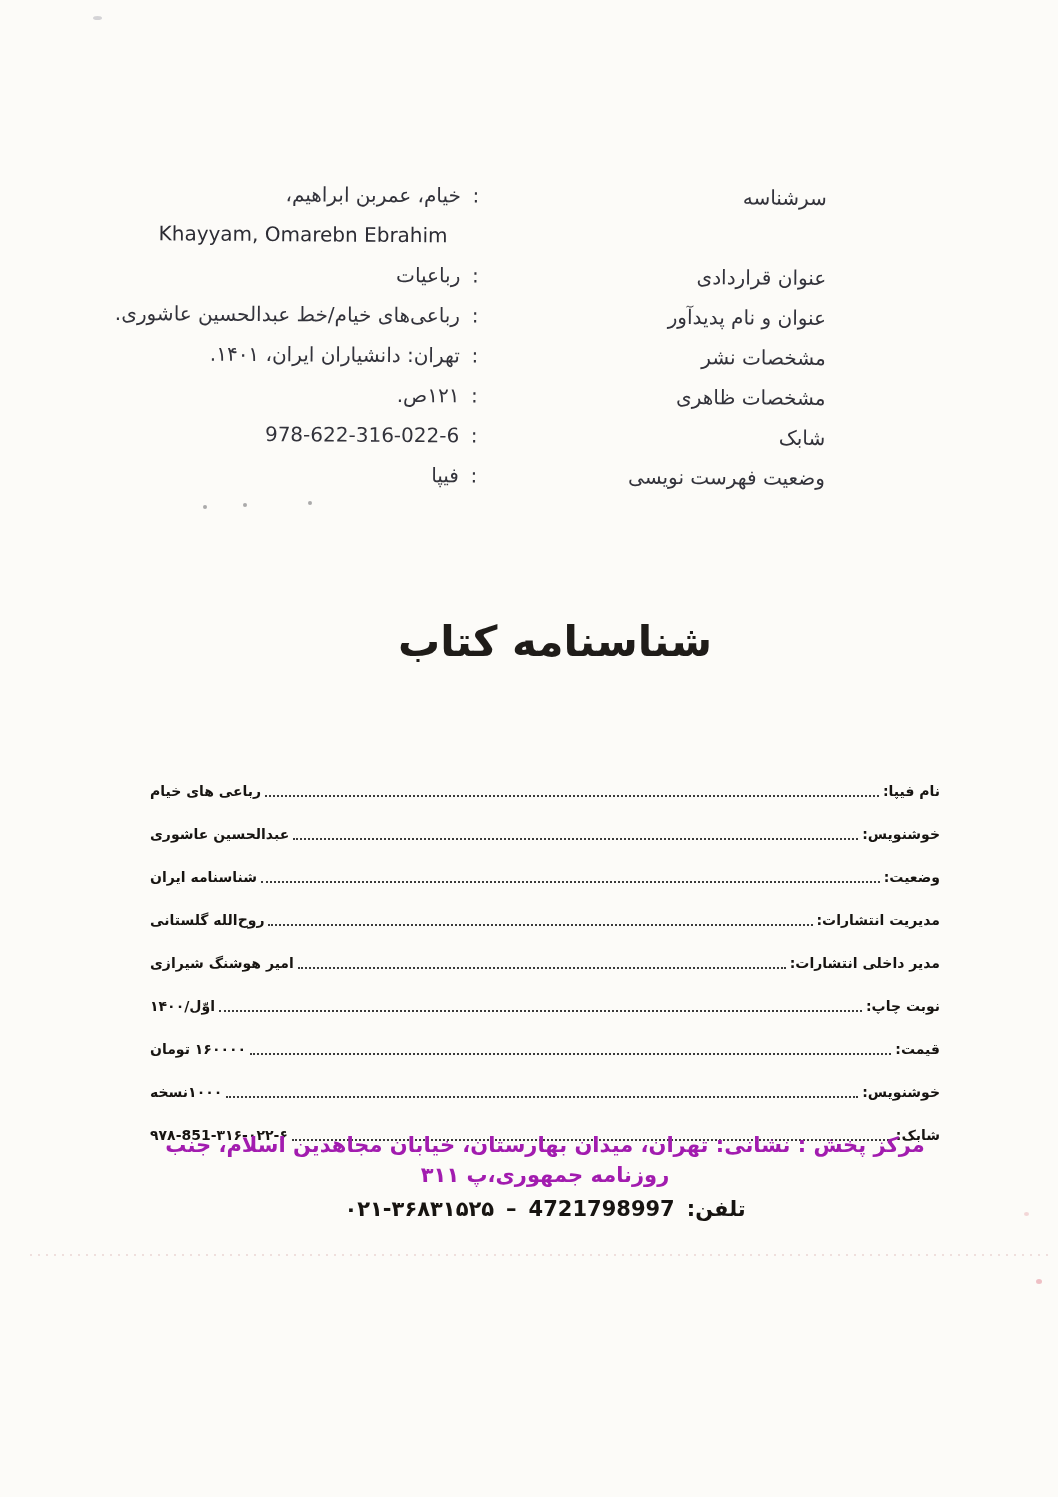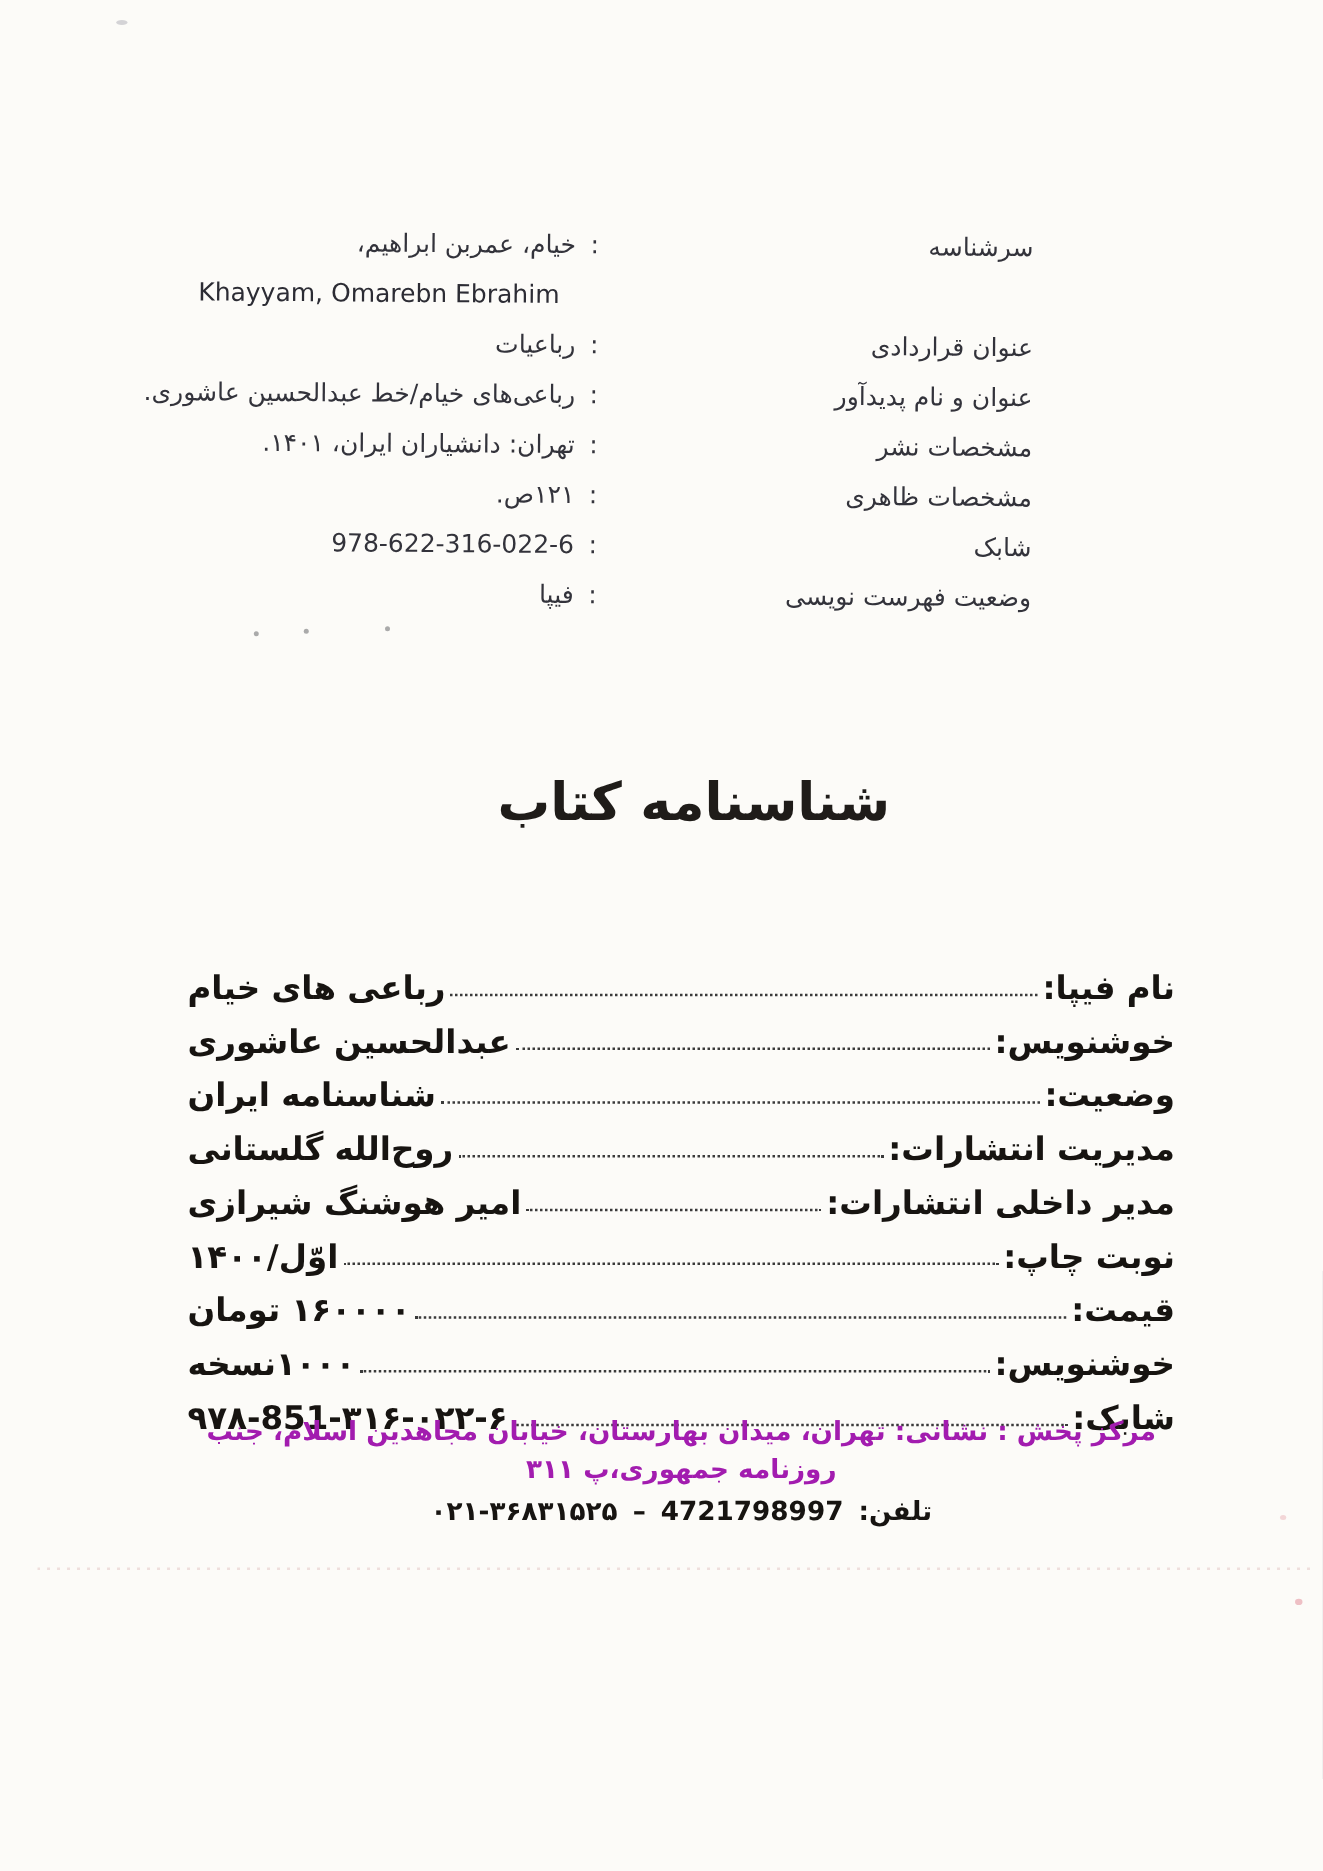--- a/index.html
+++ b/index.html
@@ -27,21 +27,21 @@
     position:absolute;top:606px;left:0;width:100%;text-align:center;
     font-size:42px;font-weight:bold;line-height:72px;color:#1f1c19;
     transform:translateX(26px);direction:rtl;
   }
   
   #details{
     position:absolute;top:765px;right:118px;left:150px;direction:rtl;
   }
   .d-row{display:flex;align-items:flex-end;height:39px;padding-bottom:4px;}
   .d-label,.d-value{
-    white-space:nowrap;font-weight:bold;font-size:26px;line-height:26px;color:#171411;
+    white-space:nowrap;font-weight:bold;font-size:14px;line-height:26px;color:#171411;
   }
   .d-leader{
     flex:1 1 auto;border-bottom:2px dotted #3a3a3a;margin:0 4px 7px 4px;height:1px;
   }
   
   #footer{position:absolute;top:1130px;right:118px;left:150px;direction:rtl;text-align:center;}
   .f-address{font-weight:bold;font-size:21px;line-height:30px;color:#a21caf;}
   .f-phone{
     margin-top:7px;display:flex;justify-content:center;align-items:center;
     gap:12px;font-weight:bold;font-size:21px;color:#171411;

